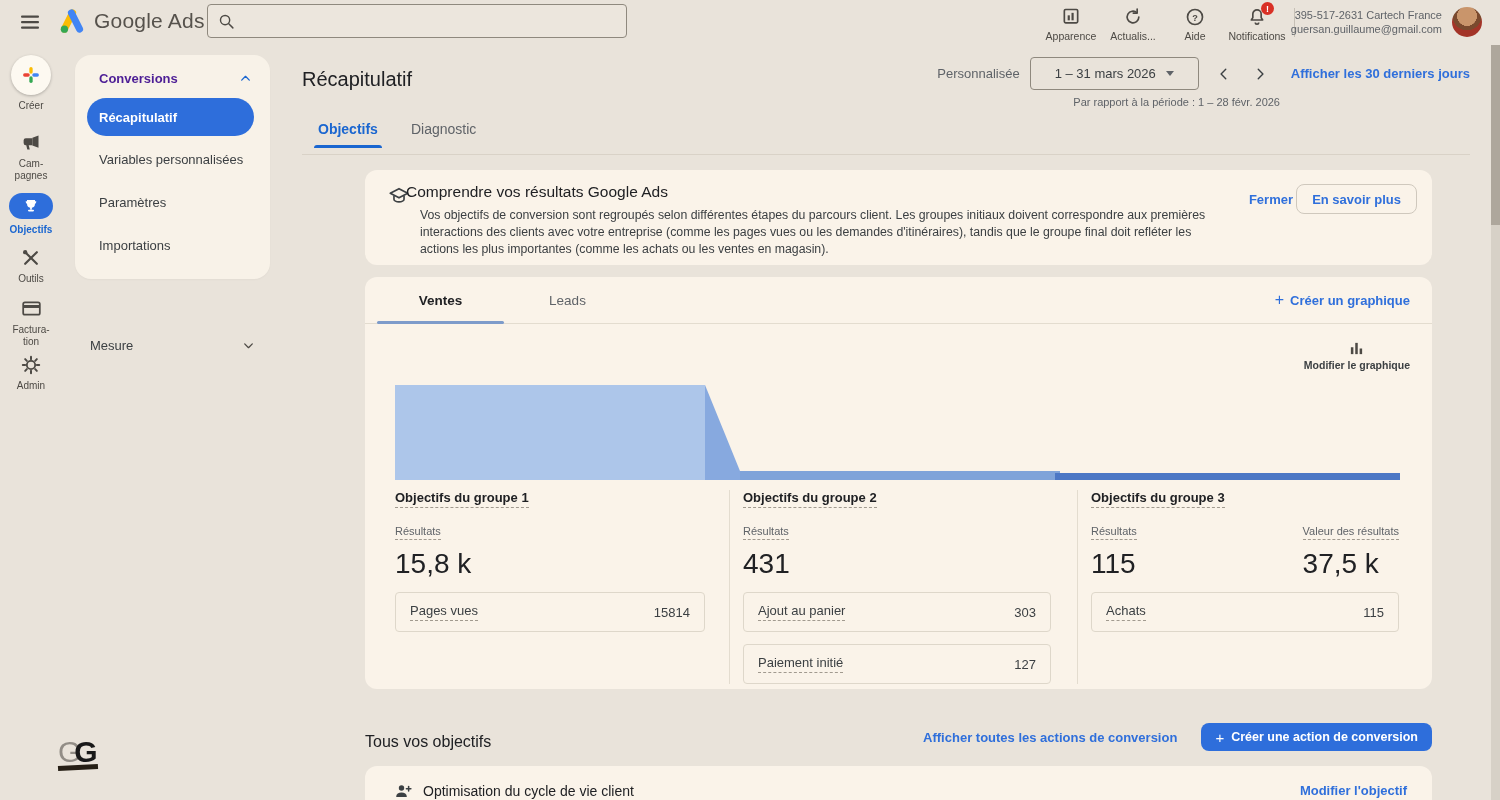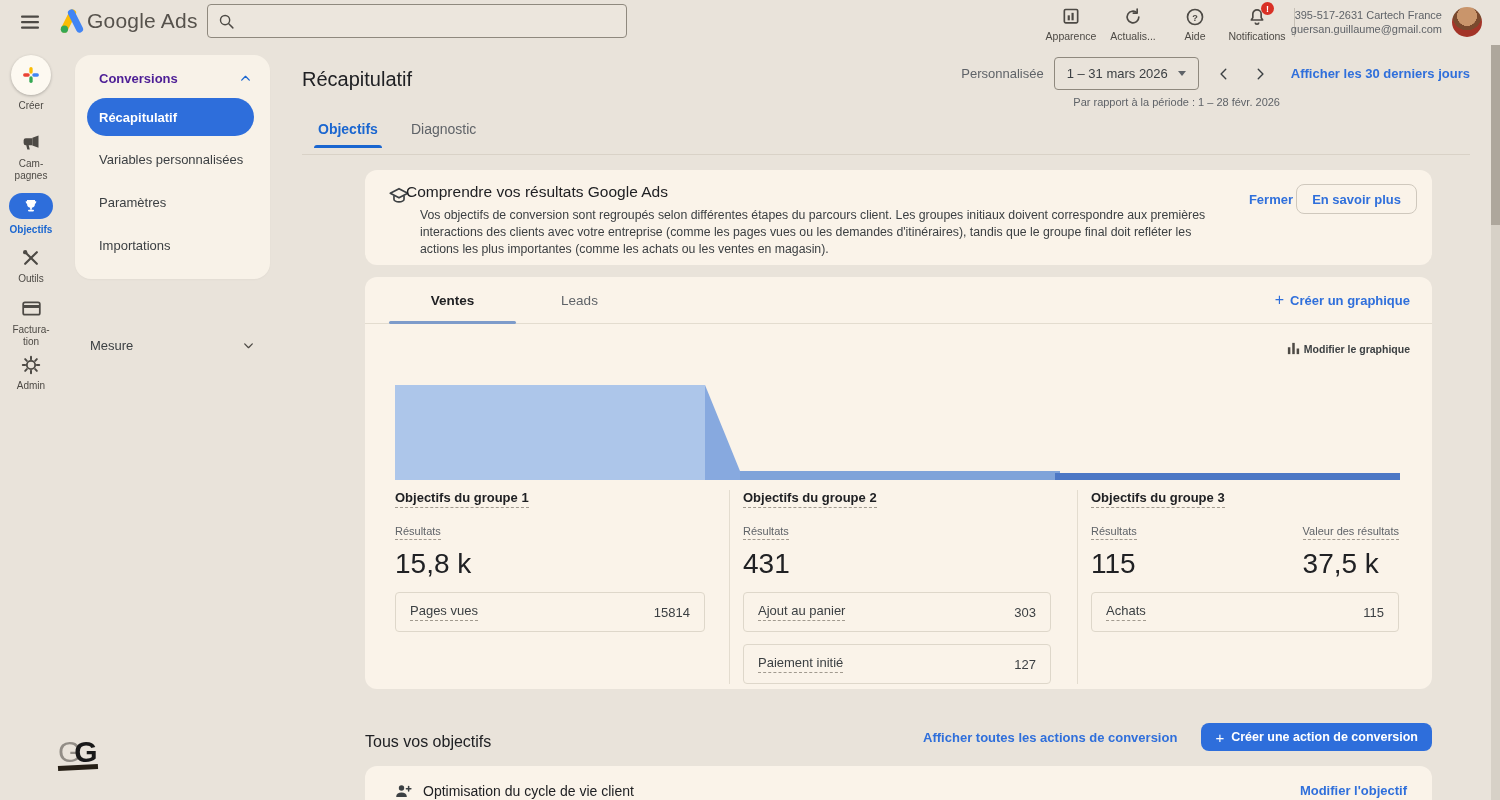--- a/index.html
+++ b/index.html
@@ -3,21 +3,21 @@
 <meta charset="utf-8">
 <style>
   html,body{margin:0;padding:0}
   .stage{position:relative;width:1500px;height:800px;background:#e9e3da;overflow:hidden;
          font-family:"Liberation Sans",sans-serif;color:#3c4043}
   svg{display:block}
 
   
   .topbar{position:absolute;top:0;left:0;right:0;height:45px}
   .hamburger{position:absolute;left:20px;top:12px;width:20px;height:20px;cursor:pointer}
-  .logo{position:absolute;left:58px;top:7px;display:flex;align-items:center;gap:1px}
+  .logo{position:absolute;left:58px;top:7px;display:flex;align-items:center;gap:8px}
   .brand{font-size:21px;color:#56524c;letter-spacing:.2px}
   .searchbox{position:absolute;left:207px;top:4px;width:398px;height:32px;border:1px solid #8f897e;
              border-radius:4px;display:flex;align-items:center;padding:0 10px;background:#ece6dd}
   .searchbox input{border:none;outline:none;background:transparent;font:13px "Liberation Sans",sans-serif;
                    color:#3c4043;width:100%;margin-left:8px}
   .searchbox input::placeholder{color:#6b6963}
   .tb-actions{position:absolute;right:212px;top:3px;display:flex;align-items:flex-start}
   .tb-act{width:62px;display:flex;flex-direction:column;align-items:center;gap:3px;padding-top:4px;cursor:pointer}
   .tb-act .lbl{font-size:10.5px;color:#4d4a45;white-space:nowrap}
   .bell-wrap{position:relative}
@@ -48,21 +48,21 @@
   .mesure-row{position:absolute;left:90px;top:338px;width:165px;display:flex;align-items:center;
               justify-content:space-between;cursor:pointer}
   .mesure-row .t{font-size:13px;color:#3c4043}
 
   
   .main{position:absolute;left:302px;top:45px;width:1168px;height:755px}
   .page-title{position:absolute;left:0;top:23px;font-size:20px;color:#202124}
   .date-controls{position:absolute;right:0;top:12px;display:flex;align-items:center}
   .date-mode{font-size:13px;color:#5f6368;margin-right:10px}
   .date-box{border:1px solid #8f897e;border-radius:4px;height:31px;display:flex;align-items:center;
-            padding:0 12px;gap:10px;cursor:pointer}
+            padding:0 24px;gap:10px;cursor:pointer}
   .date-box .t{font-size:13px;color:#3c4043}
   .caret{width:0;height:0;border-left:4px solid transparent;border-right:4px solid transparent;border-top:5px solid #5f6368}
   .date-nav{margin-left:14px;padding:4px;cursor:pointer}
   .last30{font-size:13px;font-weight:700;color:#2f6fdb;margin-left:20px;cursor:pointer;white-space:nowrap}
   .compare-note{position:absolute;right:190px;top:51px;font-size:11px;color:#5f6368;white-space:nowrap}
   .main-tabs{position:absolute;left:16px;top:76px;display:flex;gap:33px}
   .mtab{font-size:14px;color:#5f6368;padding-bottom:11px;position:relative;cursor:pointer}
   .mtab.active{color:#1a66d0;font-weight:700}
   .mtab.active::after{content:"";position:absolute;left:-4px;right:-4px;bottom:0;height:3px;background:#1a66d0;
                       border-radius:3px 3px 0 0}
@@ -74,29 +74,29 @@
   .banner{position:relative;height:95px;background:#faf3e9;border-radius:12px}
   .banner-icon{position:absolute;left:23px;top:15px}
   .banner-title{position:absolute;left:41px;top:13px;font-size:15.5px;color:#202124}
   .banner-body{position:absolute;left:55px;top:37px;width:812px;font-size:12.3px;line-height:17px;color:#3c4043}
   .banner-dismiss{position:absolute;right:139px;top:22px;font-size:13px;font-weight:700;color:#2f6fdb;cursor:pointer}
   .banner-learn{position:absolute;right:15px;top:14px;height:28px;border:1px solid #cfc8bd;border-radius:8px;
                 display:flex;align-items:center;padding:0 15px;font-size:13px;font-weight:700;color:#2f6fdb;cursor:pointer}
 
   
   .chart-card{position:relative;margin-top:12px;height:412px;background:#faf3e9;border-radius:12px}
-  .cc-tabs{height:46px;border-bottom:1px solid #e3dccf;display:flex;padding-left:24px}
+  .cc-tabs{height:46px;border-bottom:1px solid #e3dccf;display:flex;padding-left:12px}
   .cc-tab{width:127px;display:flex;align-items:center;justify-content:center;font-size:13.5px;color:#5f6368;
           position:relative;cursor:pointer}
   .cc-tab.active{color:#202124;font-weight:700}
   .cc-tab.active::after{content:"";position:absolute;left:0;right:0;bottom:-1px;height:3px;background:#7d9bca;border-radius:2px}
   .create-chart{position:absolute;right:22px;top:14px;display:flex;align-items:center;gap:6px;color:#2f6fdb;
                 font-size:13px;font-weight:700;cursor:pointer}
   .create-chart .plus{font-size:16px;font-weight:400}
-  .edit-chart{position:absolute;right:22px;top:64px;display:flex;flex-direction:row;align-items:center;gap:3px;cursor:pointer}
+  .edit-chart{position:absolute;right:22px;top:64px;display:flex;flex-direction:column;align-items:center;gap:3px;cursor:pointer}
   .edit-chart .lbl{font-size:10.5px;color:#3c4043;font-weight:700}
   .funnel{position:absolute;left:30px;top:108px}
 
   .groups{position:absolute;left:30px;top:213px;display:flex}
   .vdiv{width:1px;background:#e3dccf;align-self:stretch}
   .grp{display:flex;flex-direction:column}
   .grp1{width:310px}
   .grp2{width:308px;margin-left:13px}
   .grp3{width:308px;margin-left:13px}
   .d1{margin-left:24px}

